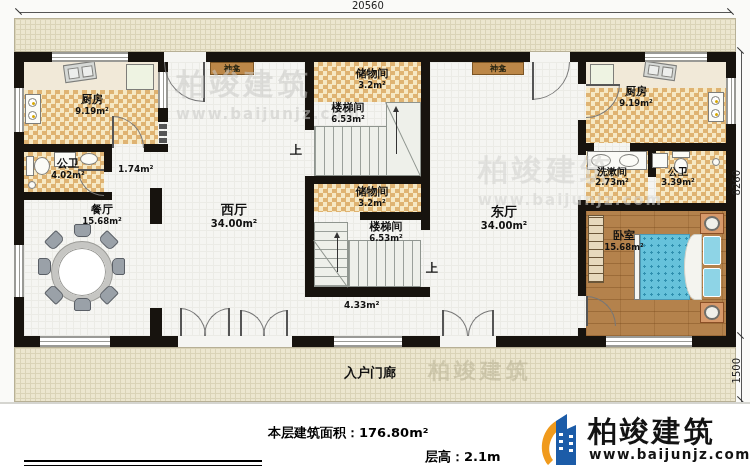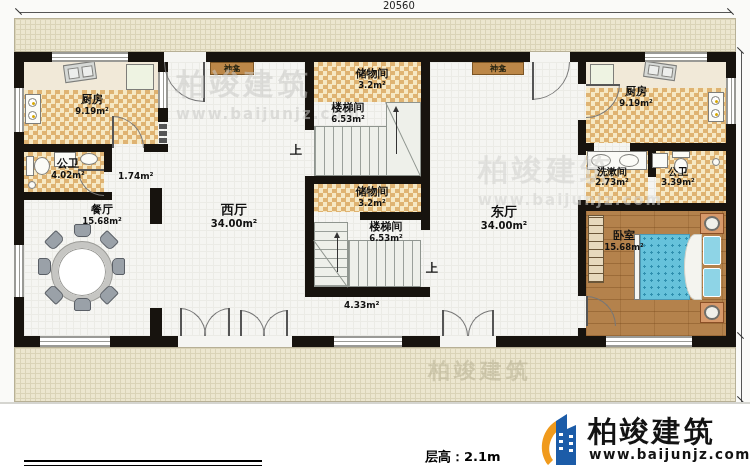--- a/index.html
+++ b/index.html
@@ -66,21 +66,21 @@
   .pillow { position:absolute; background:#8ed4e6; border:1px solid #fff; border-radius:2px; z-index:6; }
   .sheet { position:absolute; background:#f4f4ef; border:1px solid #cfcfc6; border-radius:60% 0 0 60% / 50% 0 0 50%; z-index:6; }
   .wardrobe { position:absolute; background:#e7d9bd; border:1px solid #6b5638; z-index:5;
     background-image:repeating-linear-gradient(0deg,#6b5638 0 1px,transparent 1px 8px); }
 
   .table-ring { position:absolute; width:60px; height:60px; border-radius:50%; background:#fff;
     border:6px solid #c6c6c3; box-shadow:0 0 0 1px #9a9a96, inset 0 0 0 1px #9a9a96; z-index:5; }
   .chair { position:absolute; width:17px; height:13px; background:#9aa1a8; border:1px solid #5a5f66; border-radius:2px 2px 5px 5px; z-index:5; }
 
   .dimline { position:absolute; background:#555; z-index:9; }
-  .dimtext { position:absolute; font-size:10px; color:#222; z-index:9;margin-left:31px; }
+  .dimtext { position:absolute; font-size:10px; color:#222; z-index:9; }
   .dimtext.vert { writing-mode:vertical-rl; transform:rotate(180deg); }
   .tick { position:absolute; width:9px; height:1px; background:#333; transform:rotate(45deg); z-index:9; }
 
   .wm { position:absolute; color:#c9c9c6; font-weight:bold; z-index:7; pointer-events:none; }
   .wm .wm-big { font-size:30px; letter-spacing:4px; opacity:.55; display:block; }
   .wm .wm-url { font-size:15px; letter-spacing:2px; opacity:.55; display:block; }
   .wm2 { color:#d2d2cf; }
   .wm3 { color:#b9b294; }
 
   
@@ -105,20 +105,23 @@
 
   <div class="dimline" style="left:741px;top:52px;width:1px;height:350px;"></div>
   <div class="tick" style="left:736px;top:50px;"></div>
   <div class="tick" style="left:736px;top:335px;"></div>
   <div class="tick" style="left:736px;top:399px;"></div>
   <div class="dimtext vert" style="left:731px;top:170px;">8260</div>
   <div class="dimtext vert" style="left:731px;top:358px;">1500</div>
 
   <div class="hatch" style="left:14px;top:18px;width:722px;height:34px;"></div>
   <div class="hatch" style="left:14px;top:347px;width:722px;height:55px;"></div>
+  <div class="room-label big" style="left:300px;top:366px;width:140px;">
+    <span class="nm">入户门廊</span>
+  </div>
 
   <div class="tilefloor abs" style="left:24px;top:62px;width:702px;height:274px;z-index:1;"></div>
 
   <div class="marble" style="left:24px;top:62px;width:134px;height:30px;"></div>
   <div class="checker" style="left:24px;top:90px;width:134px;height:54px;"></div>
   <div class="checker" style="left:24px;top:152px;width:80px;height:40px;"></div>
   <div class="checker" style="left:314px;top:62px;width:107px;height:40px;"></div>
   <div class="checker" style="left:314px;top:184px;width:107px;height:28px;"></div>
   <div class="marble" style="left:586px;top:62px;width:140px;height:28px;"></div>
   <div class="checker" style="left:586px;top:88px;width:140px;height:55px;"></div>
@@ -295,21 +298,21 @@
   </div>
 
   <div class="room-label" style="left:60px;top:94px;width:64px;">
     <span class="nm">厨房</span>
     <span class="ar">9.19m²</span>
   </div>
   <div class="room-label" style="left:44px;top:158px;width:48px;">
     <span class="nm">公卫</span>
     <span class="ar">4.02m²</span>
   </div>
-  <div class="plain-area" style="left:118px;top:171px;">1.74m²</div>
+  <div class="plain-area" style="left:118px;top:164px;">1.74m²</div>
   <div class="room-label" style="left:74px;top:204px;width:56px;">
     <span class="nm">餐厅</span>
     <span class="ar">15.68m²</span>
   </div>
   <div class="room-label big" style="left:202px;top:203px;width:64px;">
     <span class="nm">西厅</span>
     <span class="ar">34.00m²</span>
   </div>
   <div class="room-label" style="left:342px;top:68px;width:60px;">
     <span class="nm">储物间</span>
@@ -345,20 +348,21 @@
     <span class="ar">3.39m²</span>
   </div>
   <div class="room-label" style="left:596px;top:230px;width:56px;">
     <span class="nm">卧室</span>
     <span class="ar">15.68m²</span>
   </div>
 
   <div id="footer">
     <div class="f-underline1"></div>
     <div class="f-underline2"></div>
+    <div class="f-stat" style="left:268px;top:20px;">本层建筑面积：176.80m²</div>
     <div class="f-stat" style="left:425px;top:44px;">层高：2.1m</div>
     <svg class="abs" style="left:534px;top:5px;z-index:11;" width="52" height="62" viewBox="0 0 52 62">
       <path d="M14 56 C4 44 6 22 22 12 L27 19 C15 27 12 42 19 51 Z" fill="#f09a1c"></path>
       <path d="M22 56 L22 12 L33 5 L33 20 L42 16 L42 56 Z" fill="#1c5ca8"></path>
       <rect x="25" y="24" width="4" height="3" fill="#fff"></rect>
       <rect x="25" y="31" width="4" height="3" fill="#fff"></rect>
       <rect x="25" y="38" width="4" height="3" fill="#fff"></rect>
       <rect x="35" y="26" width="4" height="3" fill="#fff"></rect>
       <rect x="35" y="33" width="4" height="3" fill="#fff"></rect>
       <rect x="35" y="40" width="4" height="3" fill="#fff"></rect>

